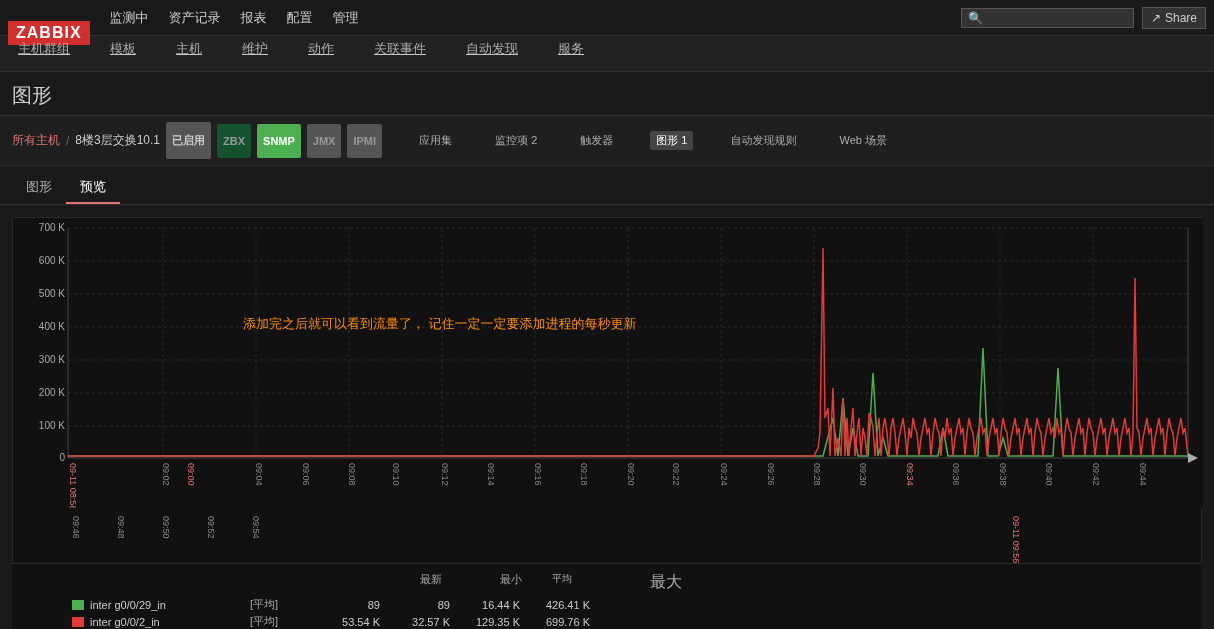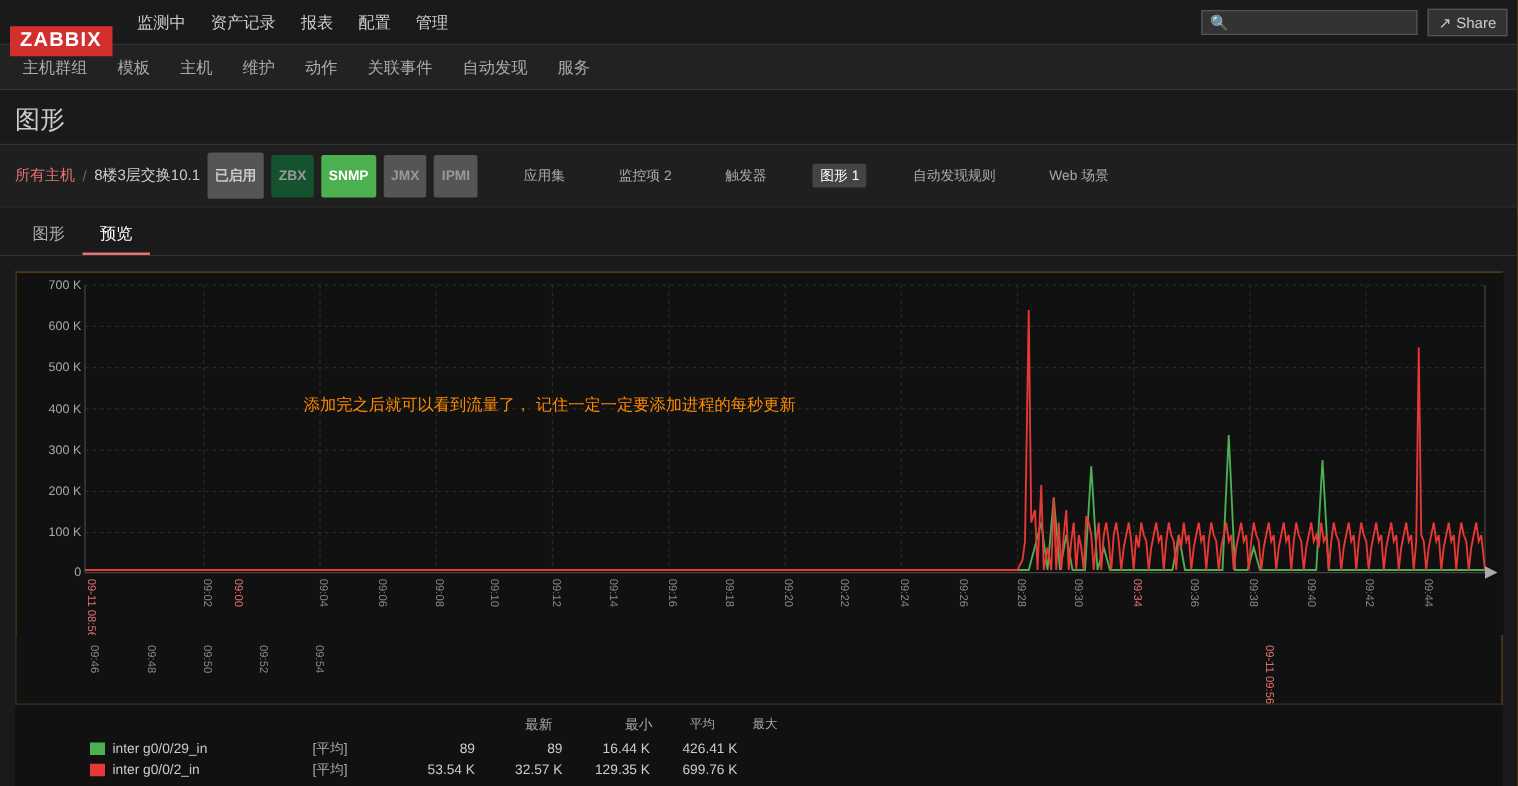--- a/index.html
+++ b/index.html
@@ -9,21 +9,21 @@
     .top-nav { background: #1a1a1a; display: flex; align-items: center; height: 36px; border-bottom: 1px solid #333; padding: 0 8px; }
     .logo { background: #d32f2f; color: #fff; font-size: 16px; font-weight: bold; padding: 3px 8px; margin-right: 20px; font-family: Arial, sans-serif; letter-spacing: 1px; margin-top: 31px; }
     .nav-items { display: flex; gap: 20px; flex: 1; text-align: center; }
     .nav-item { color: #ccc; cursor: pointer; font-size: 13px; padding: 4px 0; }
     .search-box { display: flex; align-items: center; background: #333; border: 1px solid #555; padding: 2px 6px; margin-right: 8px; }
     .search-box input { background: transparent; border: none; color: #ccc; outline: none; width: 140px; font-size: 12px; }
     .search-icon { color: #aaa; margin-right: 4px; }
     .share-btn { background: #333; color: #ccc; border: 1px solid #555; padding: 3px 8px; cursor: pointer; font-size: 12px; display: flex; align-items: center; gap: 4px; }
 
     
-    .sub-nav { background: #222; display: flex; align-items: center; height: 36px; border-bottom: 1px solid #333; padding: 0 8px; gap: 4px; }
+    .sub-nav { background: #222; display: flex; height: 36px; border-bottom: 1px solid #333; padding: 0 8px; gap: 20px; text-decoration: underline; }
     .sub-nav-item { color: #aaa; cursor: pointer; padding: 4px 10px; font-size: 13px; }
 
     
     .page-header { background: #1a1a1a; padding: 10px 12px 6px; border-bottom: 1px solid #333; }
     .page-title { font-size: 20px; color: #ccc; font-weight: normal; }
 
     
     .breadcrumb-bar { background: #1f1f1f; padding: 6px 12px; display: flex; align-items: center; gap: 6px; border-bottom: 1px solid #2a2a2a; flex-wrap: wrap; }
     .breadcrumb-link { color: #e57373; cursor: pointer; font-size: 12px; }
     .breadcrumb-sep { color: #666; }
@@ -248,21 +248,21 @@
       </div>
     </div>
   </div>
 
   <div class="legend">
     <div class="legend-header">
       <span style="width:290px;"></span>
       <span style="width:80px; text-align:right; color:#aaa; font-size:11px;">最新</span>
       <span style="width:80px; text-align:right; color:#aaa; font-size:11px;">最小</span>
       <span style="width:80px; text-align:center; color:#aaa; font-size:10px;">平均</span>
-      <span style="width:80px; text-align:left; color:#aaa; font-size:10px;">最大</span>
+      <span style="width:80px; text-align:right; color:#aaa; font-size:16px;">最大</span>
     </div>
     <div class="legend-row">
       <span class="legend-color" style="background:#4caf50;"></span>
       <span class="legend-name">inter g0/0/29_in</span>
       <span class="legend-type">[平均]</span>
       <span class="legend-val">89</span>
       <span class="legend-val">89</span>
       <span class="legend-val">16.44 K</span>
       <span class="legend-val">426.41 K</span>
     </div>

